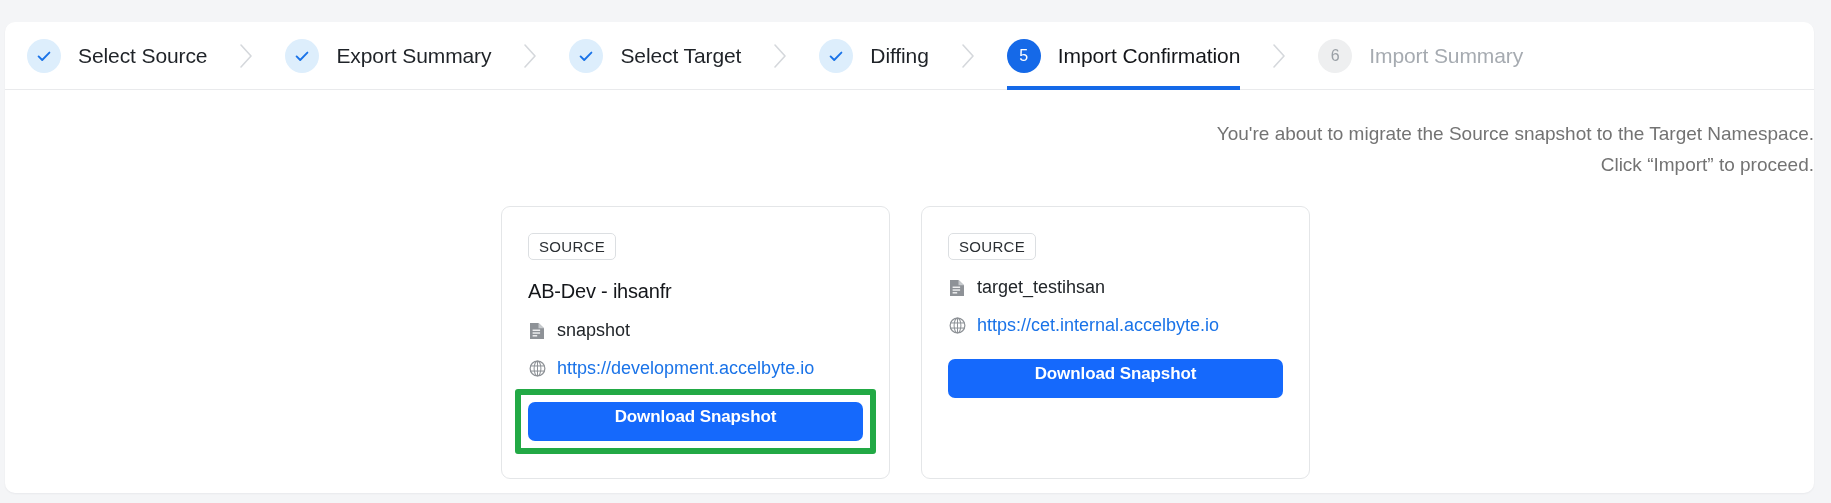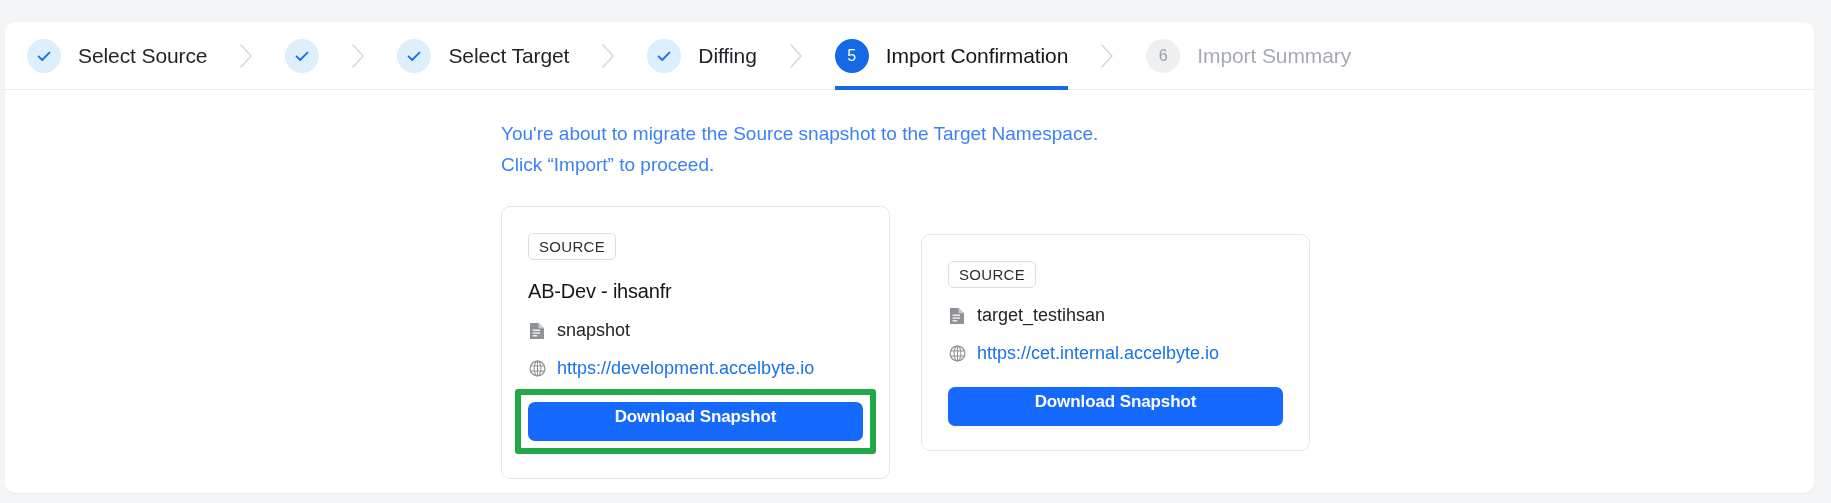--- a/index.html
+++ b/index.html
@@ -101,28 +101,28 @@
 
   
   .content {
     padding-left: 496px;
     padding-top: 28px;
     box-sizing: border-box;
   }
   .intro {
     font-size: 19px;
     line-height: 31px;
-    color: #3b82f6;
+    color: #737373;
+    text-align: right;
   }
   .intro div { white-space: nowrap; }
 
   .cards {
     display: flex;
     margin-top: 26px;
-    align-items: center;
   }
   .panel {
     width: 389px;
     box-sizing: border-box;
     border: 1px solid #e4e6e8;
     border-radius: 9px;
     padding: 26px 26px 24px 26px;
     background: #ffffff;
   }
   .panel + .panel { margin-left: 31px; }
@@ -213,20 +213,21 @@
         <path d="M6 4 L16 15 L6 26" fill="none" stroke="#d5d8dc" stroke-width="1.6" stroke-linecap="round" stroke-linejoin="round"></path>
       </svg>
     </div>
 
     <div class="step">
       <span class="step-circle done">
         <svg width="20" height="20" viewBox="0 0 20 20" aria-hidden="true">
           <path d="M4.6 10.4 L8.2 14 L15.4 6.6" fill="none" stroke="#1a73e8" stroke-width="1.9" stroke-linecap="round" stroke-linejoin="round"></path>
         </svg>
       </span>
+      <span class="step-label">Export Summary</span>
     </div>
     <div class="step-chevron">
       <svg width="22" height="30" viewBox="0 0 22 30" aria-hidden="true">
         <path d="M6 4 L16 15 L6 26" fill="none" stroke="#d5d8dc" stroke-width="1.6" stroke-linecap="round" stroke-linejoin="round"></path>
       </svg>
     </div>
 
     <div class="step">
       <span class="step-circle done">
         <svg width="20" height="20" viewBox="0 0 20 20" aria-hidden="true">

